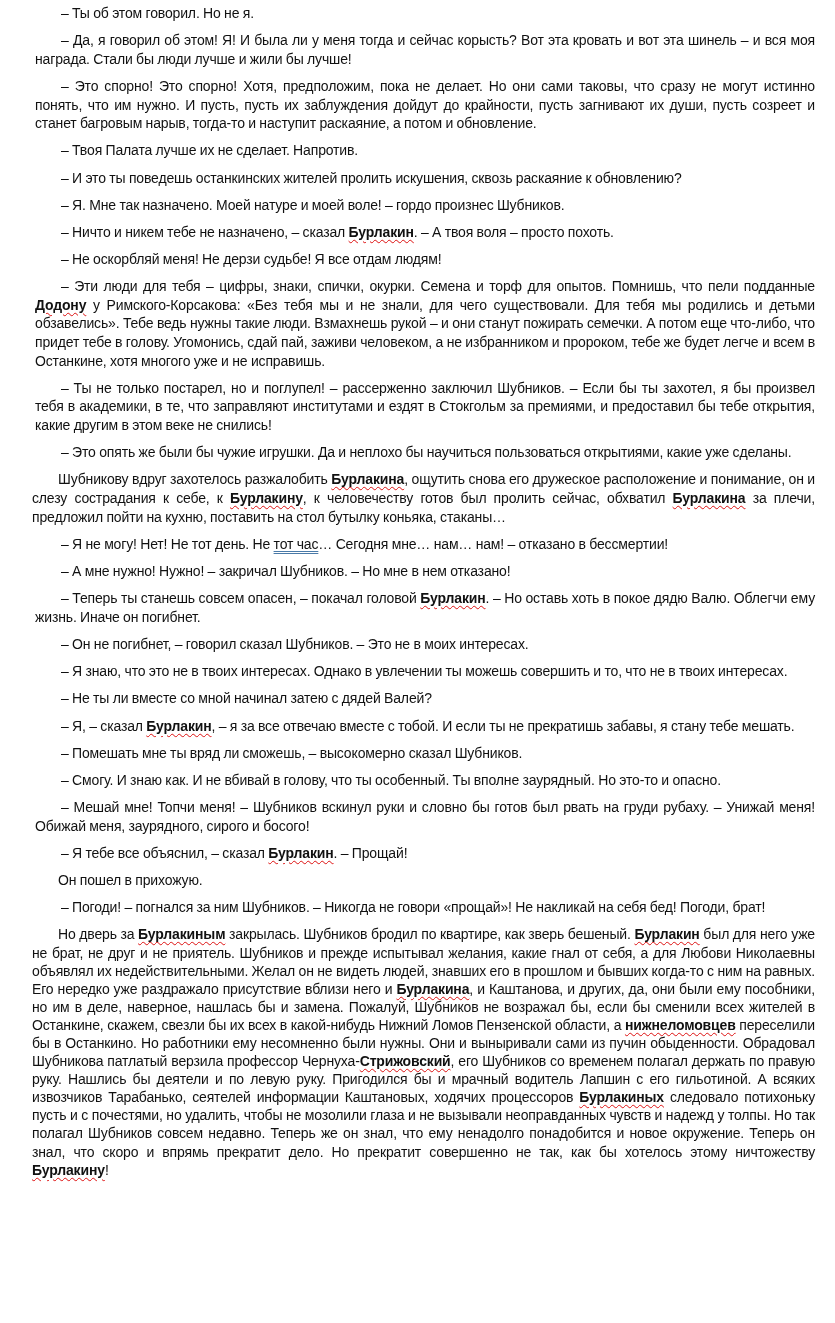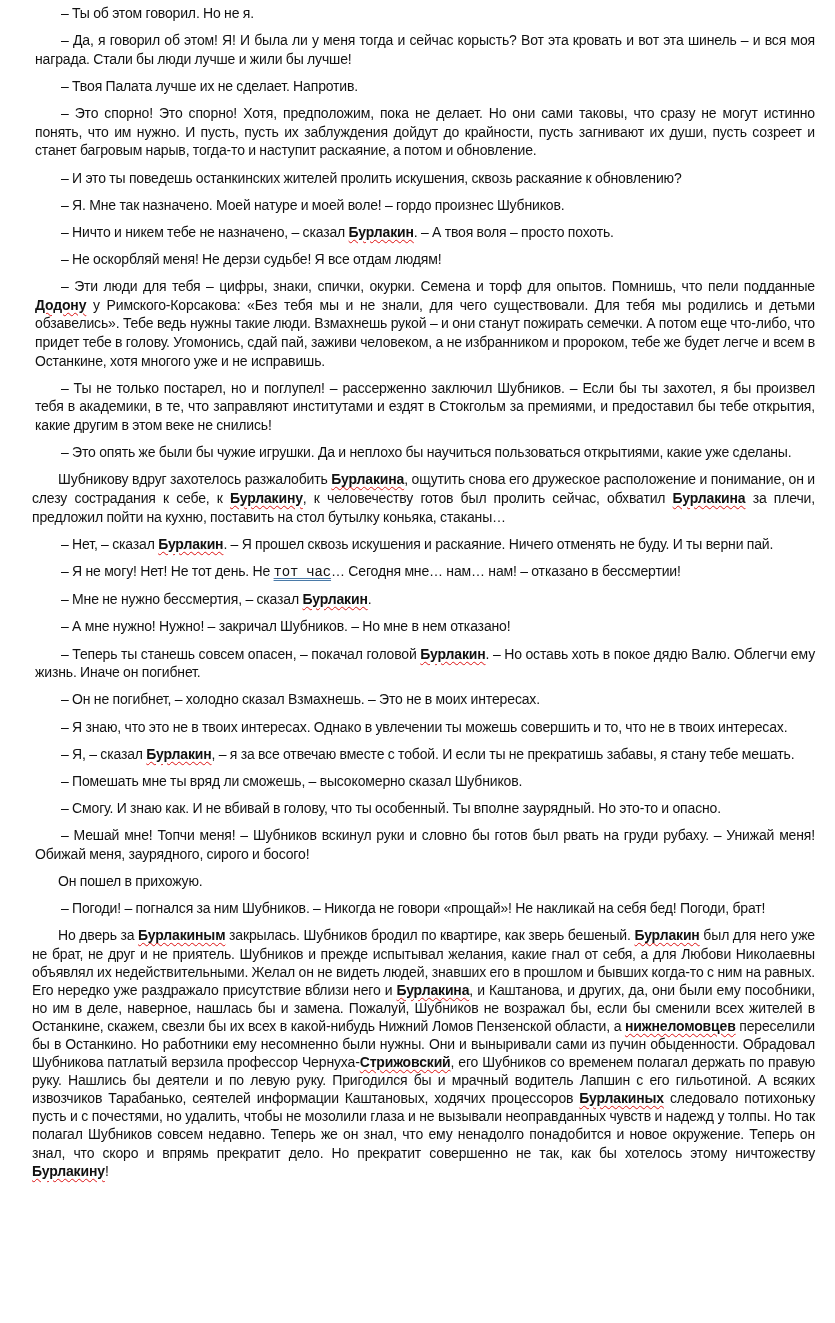--- a/index.html
+++ b/index.html
@@ -29,46 +29,45 @@
     .para.last { line-height: 18.1px; }
     .sp {
       text-decoration: underline wavy #d11;
       text-decoration-thickness: 1px;
       text-underline-offset: 2px;
       font-weight: bold;
     }
     .gr {
       text-decoration: underline double #4a7aa8;
       text-underline-offset: 2px;
-      font-family: Liberation Mono, monospace;
     }
   </style>
 </head>
 <body>
 
 <div class="page" id="doc">
     <p class="para">–  Ты об этом говорил. Но не я.</p>
     <p class="para">–  Да, я говорил об этом! Я! И была ли у меня тогда и сейчас корысть? Вот эта кровать и вот эта шинель – и вся моя награда. Стали бы люди лучше и жили бы лучше!</p>
+    <p class="para">–  Это спорно! Это спорно! Хотя, предположим, пока не делает. Но они сами таковы, что сразу не могут истинно понять, что им нужно. И пусть, пусть их заблуждения дойдут до крайности, пусть загнивают их души, пусть созреет и станет багровым нарыв, тогда-то и наступит раскаяние, а потом и обновление.</p>
     <p class="para">–  Твоя Палата лучше их не сделает. Напротив.</p>
-    <p class="para">–  Это спорно! Это спорно! Хотя, предположим, пока не делает. Но они сами таковы, что сразу не могут истинно понять, что им нужно. И пусть, пусть их заблуждения дойдут до крайности, пусть загнивают их души, пусть созреет и станет багровым нарыв, тогда-то и наступит раскаяние, а потом и обновление.</p>
     <p class="para">–  И это ты поведешь останкинских жителей пролить искушения, сквозь раскаяние к обновлению?</p>
     <p class="para">–  Я. Мне так назначено. Моей натуре и моей воле! – гордо произнес Шубников.</p>
     <p class="para"><span>–  Ничто и никем тебе не назначено, – сказал </span><span class="sp">Бурлакин</span><span>. – А твоя воля – просто похоть.</span></p>
     <p class="para">–  Не оскорбляй меня! Не дерзи судьбе! Я все отдам людям!</p>
     <p class="para"><span>–  Эти люди для тебя – цифры, знаки, спички, окурки. Семена и торф для опытов. Помнишь, что пели подданные </span><span class="sp">Додону</span><span> у Римского-Корсакова: «Без тебя мы и не знали, для чего существовали. Для тебя мы родились и детьми обзавелись». Тебе ведь нужны такие люди. Взмахнешь рукой – и они станут пожирать семечки. А потом еще что-либо, что придет тебе в голову. Угомонись, сдай пай, заживи человеком, а не избранником и пророком, тебе же будет легче и всем в Останкине, хотя многого уже и не исправишь.</span></p>
     <p class="para">–  Ты не только постарел, но и поглупел! – рассерженно заключил Шубников. – Если бы ты захотел, я бы произвел тебя в академики, в те, что заправляют институтами и ездят в Стокгольм за премиями, и предоставил бы тебе открытия, какие другим в этом веке не снились!</p>
     <p class="para">–  Это опять же были бы чужие игрушки. Да и неплохо бы научиться пользоваться открытиями, какие уже сделаны.</p>
     <p class="para narrative"><span>Шубникову вдруг захотелось разжалобить </span><span class="sp">Бурлакина</span><span>, ощутить снова его дружеское расположение и понимание, он и слезу сострадания к себе, к </span><span class="sp">Бурлакину</span><span>, к человечеству готов был пролить сейчас, обхватил </span><span class="sp">Бурлакина</span><span> за плечи, предложил пойти на кухню, поставить на стол бутылку коньяка, стаканы…</span></p>
-    <p class="para"><span>–  Нет, – сказал </span><span class="sp">Бурлакин</span><span>. – Я прошел сквозь искушения и раскаяние. Ничего отменять не буду. И ты верни пай.</span></p>
     <p class="para"><span>–  Я не могу! Нет! Не тот день. Не </span><span class="gr">тот час</span><span>… Сегодня мне… нам… нам! – отказано в бессмертии!</span></p>
-    <p class="para"><span>–  Мне не нужно бессмертия, – сказал </span><span class="sp">Бурлакин</span><span>.</span></p>
     <p class="para">–  А мне нужно! Нужно! – закричал Шубников. – Но мне в нем отказано!</p>
     <p class="para"><span>–  Теперь ты станешь совсем опасен, – покачал головой </span><span class="sp">Бурлакин</span><span>. – Но оставь хоть в покое дядю Валю. Облегчи ему жизнь. Иначе он погибнет.</span></p>
-    <p class="para">–  Он не погибнет, – холодно сказал Взмахнешь. – Это не в моих интересах.</p>
+    <p class="para">–  Он не погибнет, – говорил сказал Шубников. – Это не в моих интересах.</p>
     <p class="para">–  Я знаю, что это не в твоих интересах. Однако в увлечении ты можешь совершить и то, что не в твоих интересах.</p>
+    <p class="para">–  Не ты ли вместе со мной начинал затею с дядей Валей?</p>
     <p class="para"><span>–  Я, – сказал </span><span class="sp">Бурлакин</span><span>, – я за все отвечаю вместе с тобой. И если ты не прекратишь забавы, я стану тебе мешать.</span></p>
     <p class="para">–  Помешать мне ты вряд ли сможешь, – высокомерно сказал Шубников.</p>
     <p class="para">–  Смогу. И знаю как. И не вбивай в голову, что ты особенный. Ты вполне заурядный. Но это-то и опасно.</p>
     <p class="para">–  Мешай мне! Топчи меня! – Шубников вскинул руки и словно бы готов был рвать на груди рубаху. – Унижай меня! Обижай меня, заурядного, сирого и босого!</p>
+    <p class="para"><span>–  Я тебе все объяснил, – сказал </span><span class="sp">Бурлакин</span><span>. – Прощай!</span></p>
     <p class="para narrative">Он пошел в прихожую.</p>
     <p class="para">–  Погоди! – погнался за ним Шубников. – Никогда не говори «прощай»! Не накликай на себя бед! Погоди, брат!</p>
     <p class="para narrative last tight"><span>Но дверь за </span><span class="sp">Бурлакиным</span><span> закрылась. Шубников бродил по квартире, как зверь бешеный. </span><span class="sp">Бурлакин</span><span> был для него уже не брат, не друг и не приятель. Шубников и прежде испытывал желания, какие гнал от себя, а для Любови Николаевны объявлял их недействительными. Желал он не видеть людей, знавших его в прошлом и бывших когда-то с ним на равных. Его нередко уже раздражало присутствие вблизи него и </span><span class="sp">Бурлакина</span><span>, и Каштанова, и других, да, они были ему пособники, но им в деле, наверное, нашлась бы и замена. Пожалуй, Шубников не возражал бы, если бы сменили всех жителей в Останкине, скажем, свезли бы их всех в какой-нибудь Нижний Ломов Пензенской области, а </span><span class="sp">нижнеломовцев</span><span> переселили бы в Останкино. Но работники ему несомненно были нужны. Они и выныривали сами из пучин обыденности. Обрадовал Шубникова патлатый верзила профессор Чернуха-</span><span class="sp">Стрижовский</span><span>, его Шубников со временем полагал держать по правую руку. Нашлись бы деятели и по левую руку. Пригодился бы и мрачный водитель Лапшин с его гильотиной. А всяких извозчиков Тарабанько, сеятелей информации Каштановых, ходячих процессоров </span><span class="sp">Бурлакиных</span><span> следовало потихоньку пусть и с почестями, но удалить, чтобы не мозолили глаза и не вызывали неоправданных чувств и надежд у толпы. Но так полагал Шубников совсем недавно. Теперь же он знал, что ему ненадолго понадобится и новое окружение. Теперь он знал, что скоро и впрямь прекратит дело. Но прекратит совершенно не так, как бы хотелось этому ничтожеству </span><span class="sp">Бурлакину</span><span>!</span></p>
   </div>
 
 </body></html>

